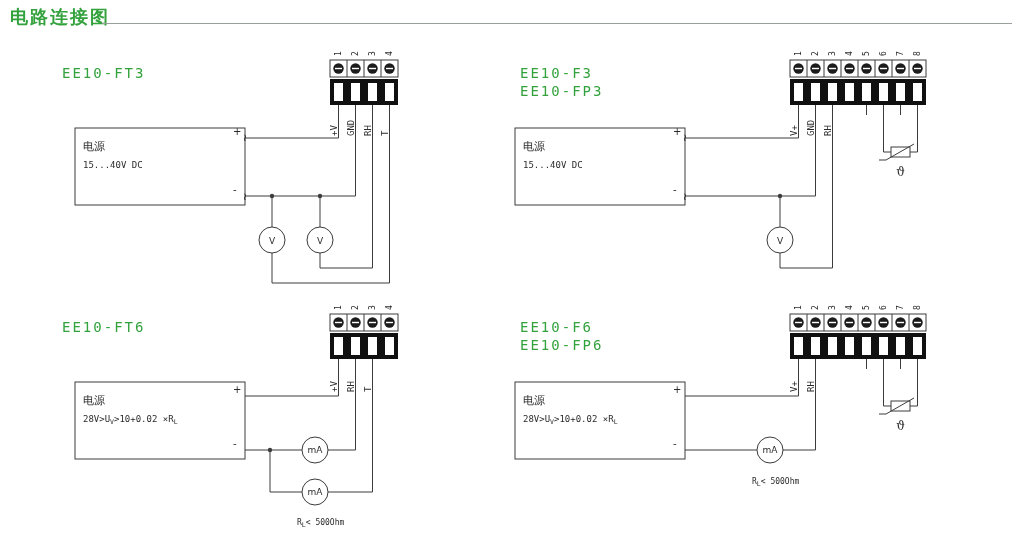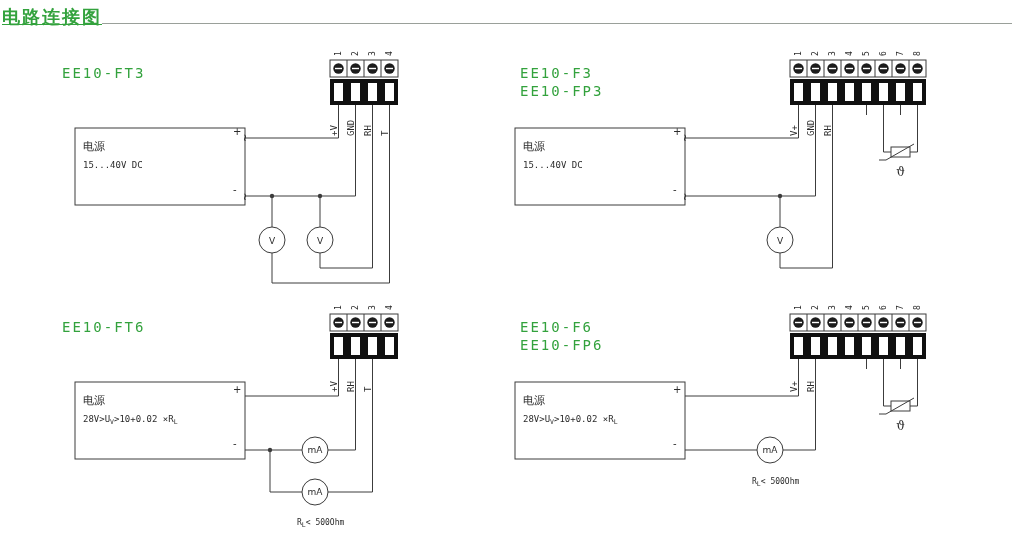--- a/index.html
+++ b/index.html
@@ -1,19 +1,19 @@
 <!DOCTYPE html>
 <html><head>
 <meta charset="utf-8">
 <style>
   html,body{margin:0;padding:0;background:#fff;}
   #stage{position:relative;width:1027px;height:552px;background:#ffffff;overflow:hidden;
          font-family:"DejaVu Sans",sans-serif;}
-  #page-title{position:absolute;left:2px;top:5px;font:bold 18px "Liberation Serif",serif;
-              letter-spacing:2px;color:#33a23d;text-decoration:underline;}
+  #page-title{position:absolute;left:10px;top:5px;font:bold 18px "Liberation Serif",serif;
+              letter-spacing:2px;color:#33a23d;}
   #title-rule{position:absolute;left:102px;top:23px;width:910px;border-top:1px solid #9aa09a;}
   svg{position:absolute;left:0;top:0;}
   .wire{stroke:#3c3c3c;stroke-width:1;fill:none;}
   .outline{stroke:#3c3c3c;stroke-width:1;fill:none;}
   .meterc{stroke:#3c3c3c;stroke-width:1;fill:#ffffff;}
   .blk{fill:#101010;stroke:none;}
   .slotw{fill:#ffffff;stroke:none;}
   .screw{fill:#1c1c1c;stroke:none;}
   .slotline{stroke:#ffffff;stroke-width:1.4;}
   .dot{fill:#3c3c3c;stroke:none;}

